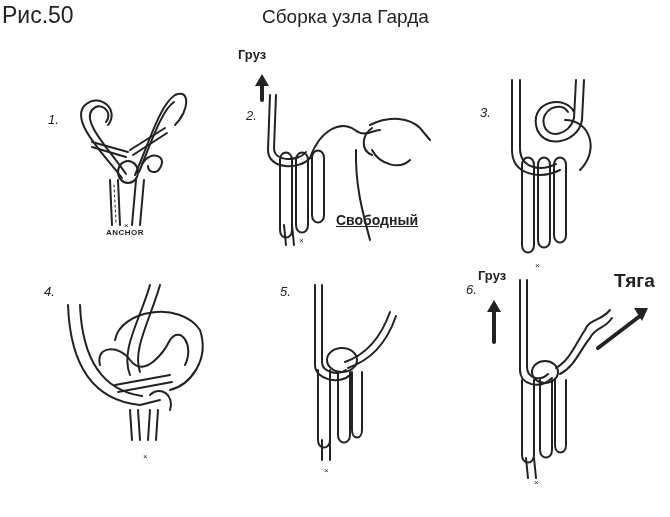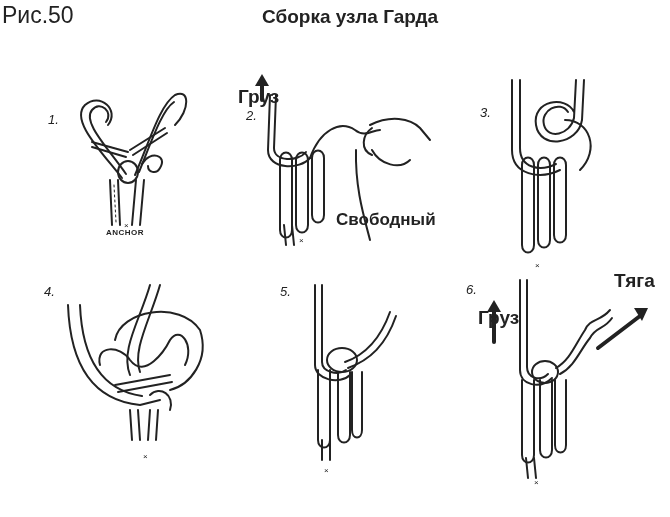--- a/index.html
+++ b/index.html
@@ -1,23 +1,23 @@
 <!DOCTYPE html>
 <html><head>
 <meta charset="utf-8">
 <style>
   html, body { margin: 0; padding: 0; background: #ffffff; }
   body { width: 670px; height: 517px; position: relative; overflow: hidden;
          font-family: "Liberation Sans", sans-serif; color: #1a1a1a; }
   .fig-label { position: absolute; left: 2px; top: 2px; font-size: 23px; color: #222; }
-  .title { position: absolute; left: 262px; top: 6px; font-size: 19px; font-weight: bold; color: #222; }
+  .title { position: absolute; left: 262px; top: 6px; font-size: 19px; font-weight: normal; color: #222; }
   .step-num { position: absolute; font-size: 13px; font-style: italic; color: #222; }
   .callout { position: absolute; font-weight: bold; color: #222; }
-  .callout.load { font-size: 19px; margin-top: 39px; }
-  .callout.free { font-size: 17px; line-height: 22px; }
+  .callout.load { font-size: 13px; }
+  .callout.free { font-size: 14px; line-height: 22px; text-decoration: underline; }
   .callout.pull { font-size: 19px; }
   svg.art { position: absolute; left: 0; top: 0; }
   .anchor-txt { position: absolute; font-size: 8px; font-weight: bold; letter-spacing: 0.5px; color: #222; }
   .x-mark { position: absolute; font-size: 8px; color: #222; }
 </style>
 </head>
 <body>
 
 <div class="fig-label">Рис.50</div>
 <div class="title">Сборка узла Гарда</div>

